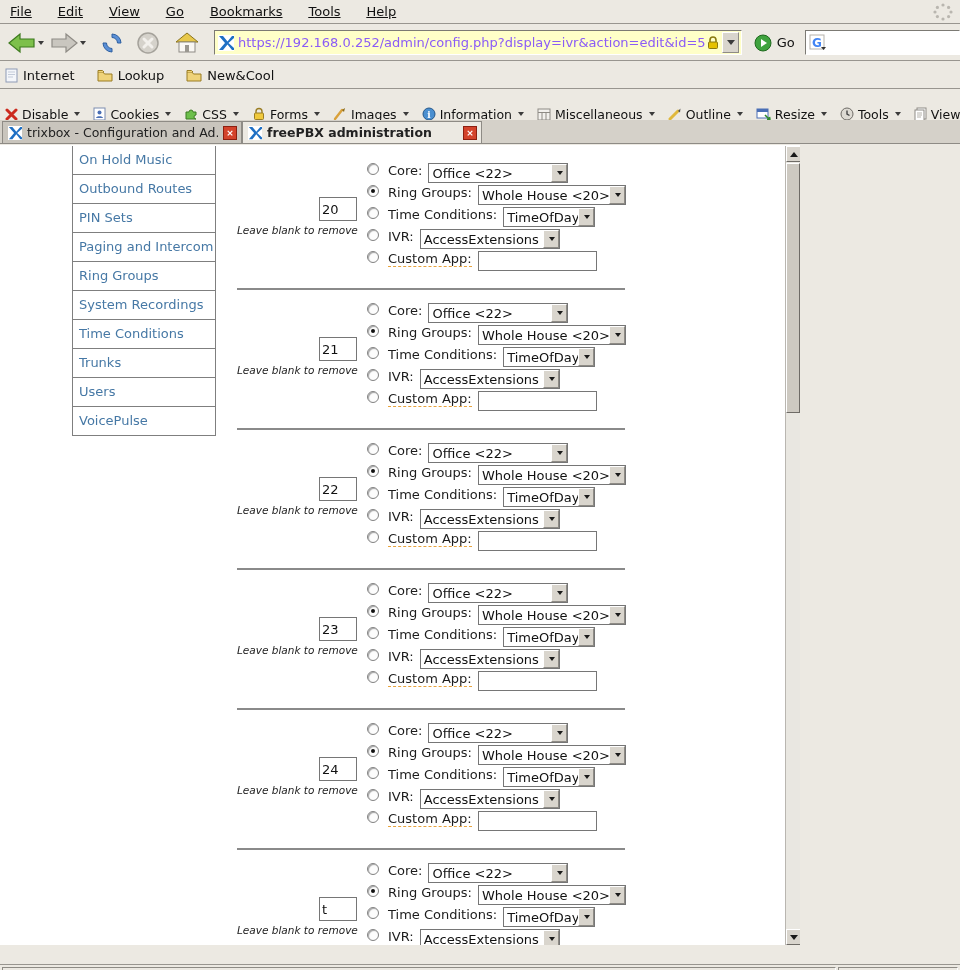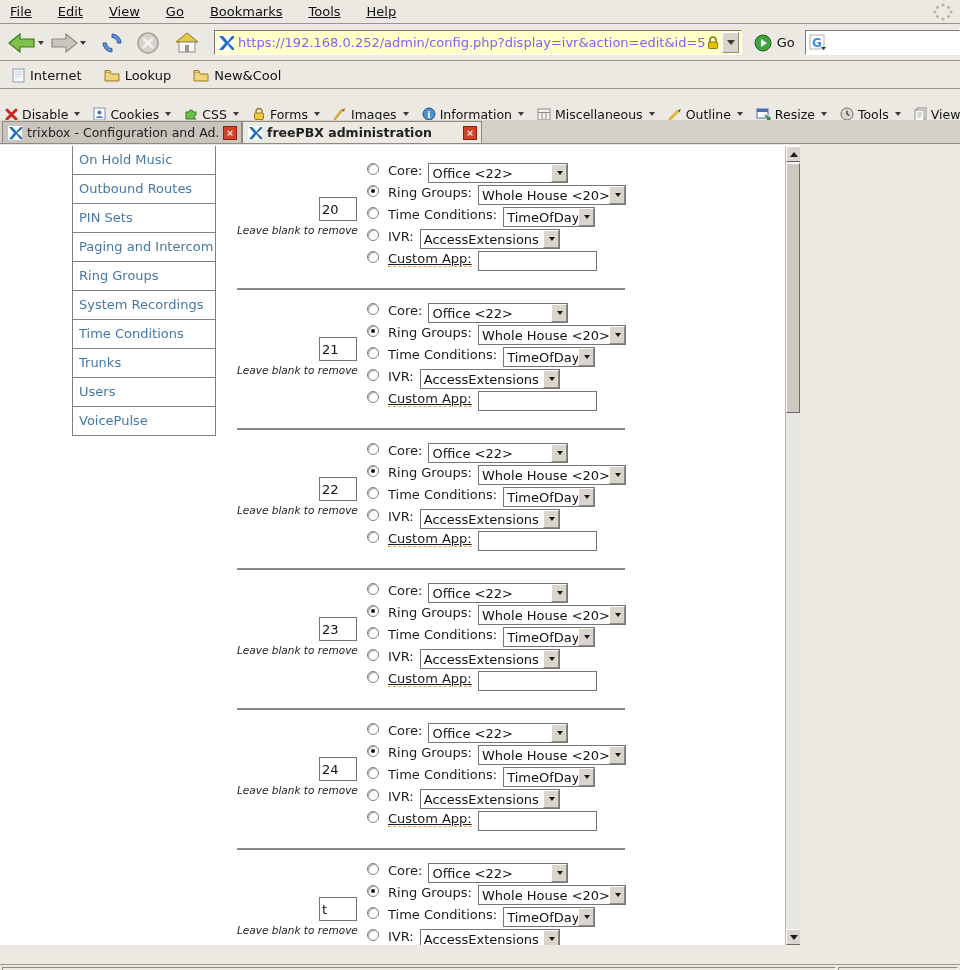--- a/index.html
+++ b/index.html
@@ -18,21 +18,21 @@
   .navbtn { display:flex; align-items:center; margin-right:2px; padding:2px; }
   .caret { width:0; height:0; border-left:4px solid transparent; border-right:4px solid transparent; border-top:5px solid #3b3b3b; margin-left:2px; }
   .caret.sm { border-left-width:3px; border-right-width:3px; border-top-width:4px; }
   #urlbar { display:flex; align-items:center; height:25px; width:530px; margin-left:10px; background:#FFFFC8; border:1px solid; border-color:#7c7a74 #fff #fff #7c7a74; padding:0 2px 0 3px; }
   #url-text { flex:1; font-size:13px; color:#8b5cf6; white-space:nowrap; overflow:hidden; }
   #url-drop { width:17px; height:21px; background:#D9D5CD; border:1px solid; border-color:#fff #8e8b85 #8e8b85 #fff; display:flex; align-items:center; justify-content:center; margin-left:2px; }
   #go-group { display:flex; align-items:center; margin-left:12px; }
   #go-label { margin-left:5px; color:#111; }
   #searchbox { display:flex; align-items:center; height:25px; width:160px; margin-left:10px; background:#fff; border:1px solid; border-color:#7c7a74 #fff #fff #7c7a74; padding-left:3px; }
 
-  #personalbar { top:62px; height:27px; display:flex; align-items:center; padding-left:12px; gap:22px; }
+  #personalbar { top:62px; height:27px; display:flex; align-items:center; padding-left:5px; gap:22px; }
   .pt-item { display:flex; align-items:center; gap:5px; color:#111; }
 
   #webdevbar { top:100px; height:29px; display:flex; align-items:center; padding-left:5px; gap:13px; overflow:hidden; white-space:nowrap; }
   .wd-item { display:flex; align-items:center; gap:4px; font-size:12.5px; color:#111; flex:0 0 auto; }
 
   #tabbar { top:120px; height:24px; background:#D5D1C9; border-bottom:1px solid #8e8b85; display:flex; align-items:flex-end; padding-left:2px; }
   .tab { display:flex; align-items:center; gap:5px; width:240px; height:22px; padding:0 4px 0 5px; border:1px solid #8e8b85; border-bottom:none; background:#C9C5BD; font-size:12.5px; color:#222; }
   .tab.active { background:#ECE9E2; font-weight:bold; }
   .tab-label { flex:1; white-space:nowrap; overflow:hidden; }
   .tab-close { width:14px; height:14px; background:#D3432B; border:1px solid #8c1f10; color:#fff; font-size:9px; line-height:12px; text-align:center; font-weight:bold; }
@@ -47,21 +47,21 @@
   .section { position:relative; height:140px; }
   .leftcol { position:absolute; left:0; top:42px; width:123px; }
   .num-wrap { text-align:right; padding-right:3px; }
   .num-input { width:38px; height:24px; border:1px solid #767676; font:13px "DejaVu Sans",sans-serif; padding:1px 2px; color:#111; }
   .blank-note { margin-top:3px; font-style:italic; font-size:10.5px; color:#222; text-align:left; white-space:nowrap; }
   .rows { position:absolute; left:130px; top:8px; }
   .frow { height:22px; display:flex; align-items:flex-start; }
   .radio { width:12px; height:12px; border-radius:50%; background:#fdfdfd; border:1px solid #828282; box-shadow:inset 1px 1px 1px rgba(0,0,0,.35); margin-right:9px; position:relative; flex:0 0 auto; }
   .radio.checked::after { content:""; position:absolute; left:3px; top:3px; width:4px; height:4px; border-radius:50%; background:#111; }
   .flabel { color:#1c1c1c; margin-right:6px; white-space:nowrap; }
-  .flabel.hint { border-bottom:1px dashed #E8A33D;text-decoration:underline; }
+  .flabel.hint { border-bottom:1px dashed #E8A33D; }
   .csel { display:flex; align-items:center; height:20px; background:#fff; border:1px solid #767676; }
   .csel .sval { flex:1; padding:11px 3px; white-space:nowrap; overflow:hidden; color:#111; }
   .selbtn { width:16px; height:18px; background:#D9D5CD; border:1px solid; border-color:#fff #8e8b85 #8e8b85 #fff; display:flex; align-items:center; justify-content:center; flex:0 0 auto; }
   .selbtn .caret { border-top-color:#1a1a1a; }
   .custom-input { width:119px; height:20px; border:1px solid #767676; font:13px "DejaVu Sans",sans-serif; }
   .sec-hr { position:absolute; left:0; top:133px; width:388px; height:2px; background:#8a8a8a; }
 
   
   #vscroll { position:absolute; right:0; top:1px; width:15px; height:799px; background:#E9E7E1; border-left:1px solid #b9b6b0; }
   .sbtn { position:absolute; left:0; width:15px; height:16px; background:#D9D5CD; border:1px solid; border-color:#fff #6e6b66 #6e6b66 #fff; display:flex; align-items:center; justify-content:center; }

